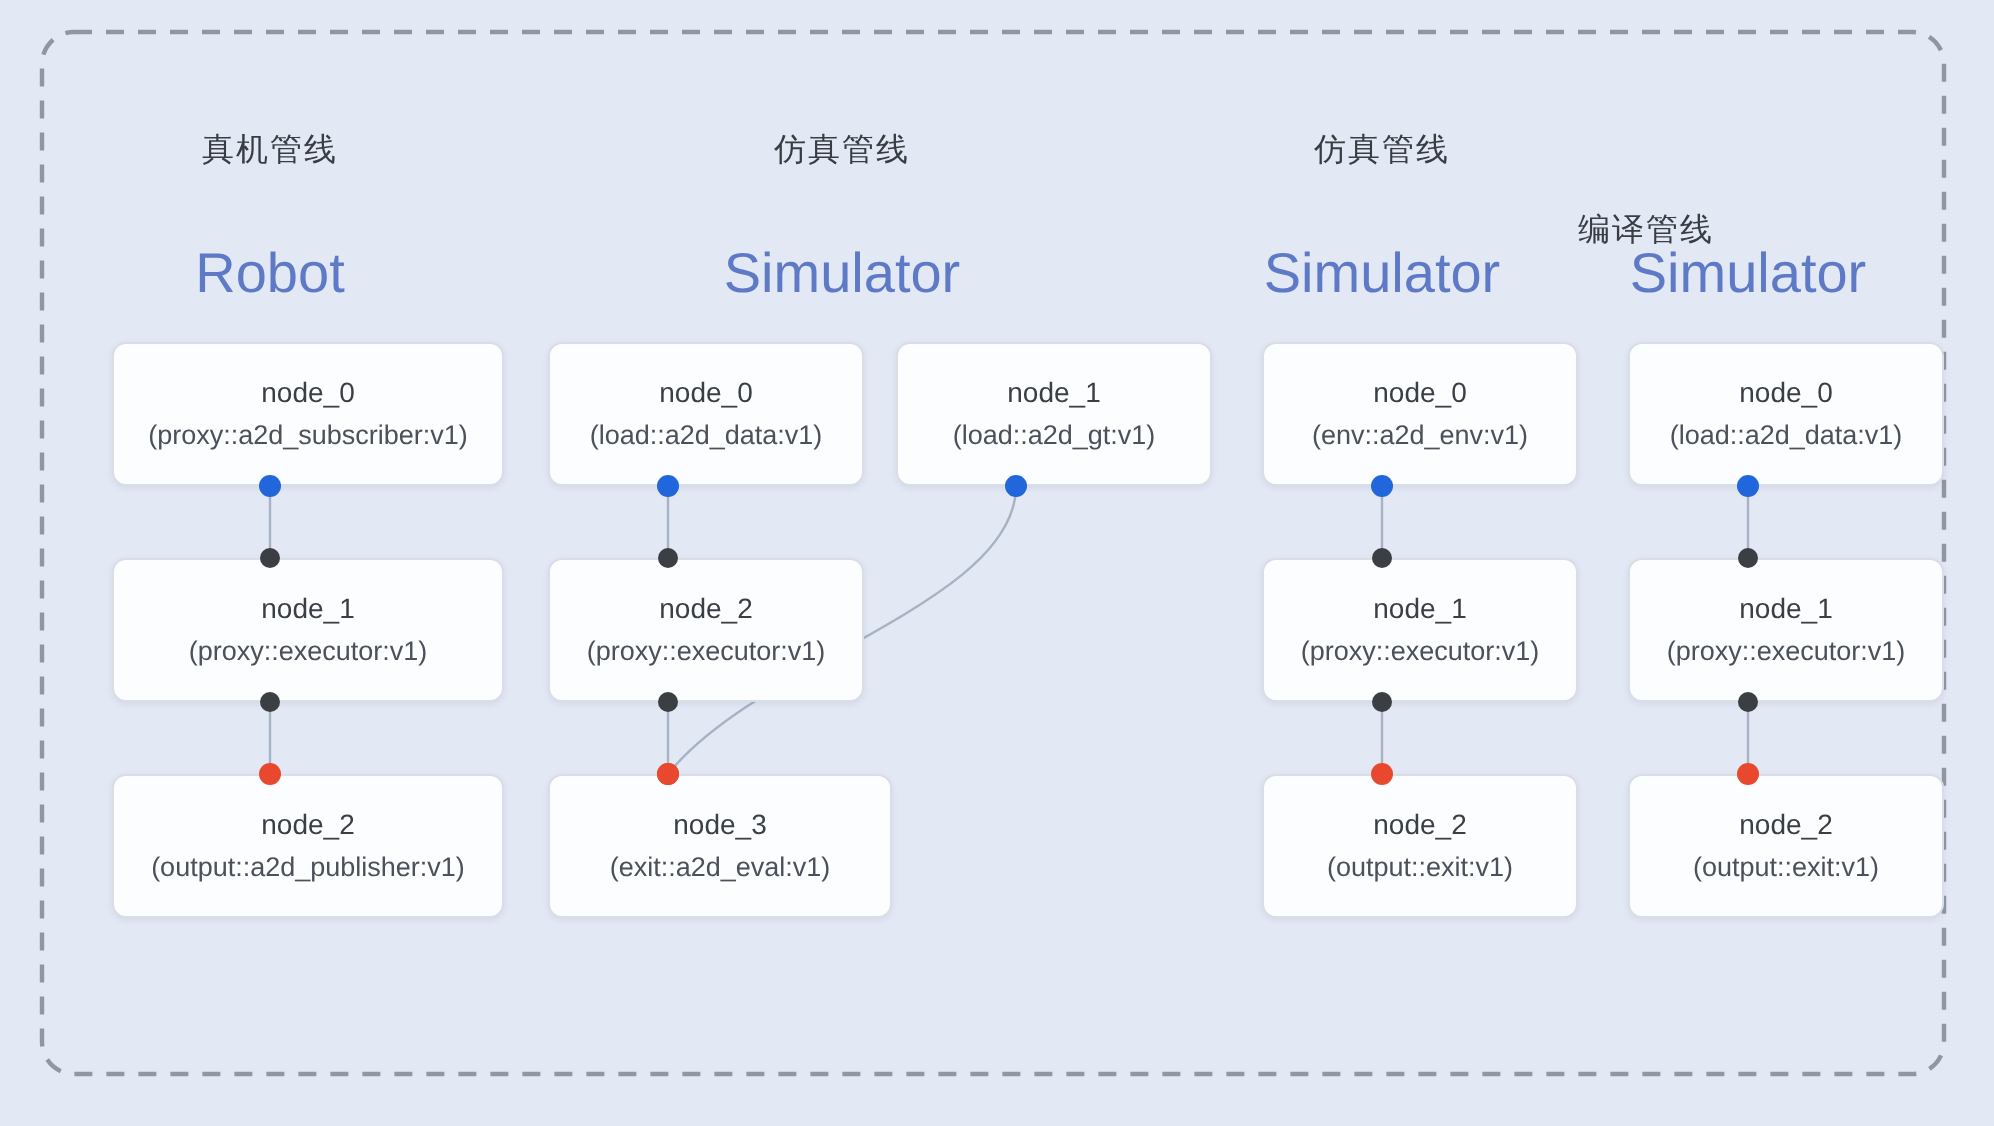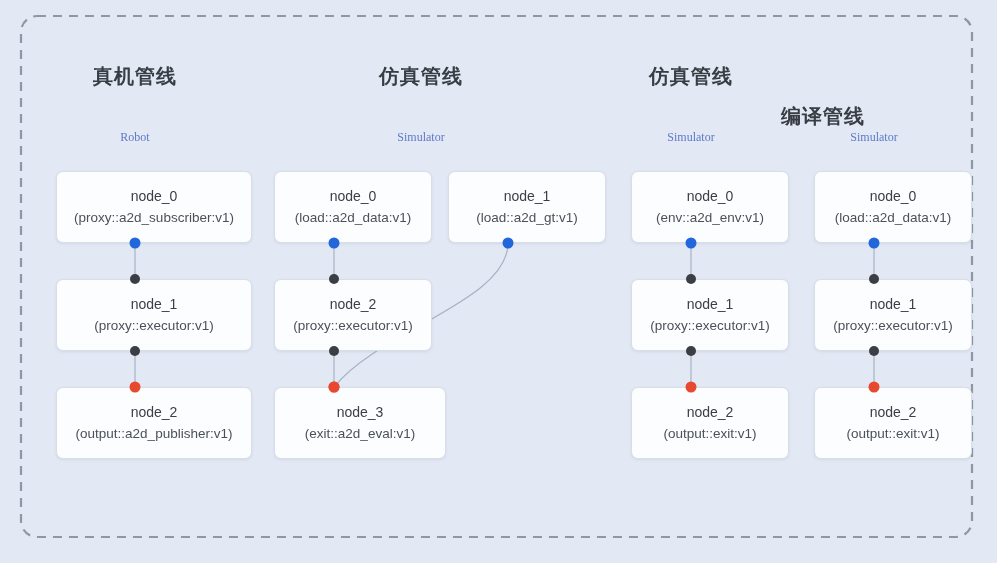--- a/index.html
+++ b/index.html
@@ -21,27 +21,27 @@
     background:var(--bg);
     overflow:hidden;
   }
   .layer{position:absolute;left:0;top:0;width:997px;height:563px;}
   svg.layer{pointer-events:none;}
   #edges-layer{z-index:1;}
   #boxes-layer{z-index:2;}
   #dots-layer{z-index:3;}
   .cn-title{
     position:absolute;top:63px;transform:translateX(-50%);
-    font-size:20px;font-weight:700;line-height:26px;
+    font-size:16px;font-weight:400;line-height:26px;
     color:var(--title-dark);letter-spacing:1px;white-space:nowrap;
   }
   .en-subtitle{
     position:absolute;top:124px;transform:translateX(-50%);
-    font-size:12px;font-weight:400;line-height:26px;
-    color:var(--subtitle-blue);white-space:nowrap;font-family:Liberation Serif, serif;
+    font-size:28px;font-weight:400;line-height:26px;
+    color:var(--subtitle-blue);white-space:nowrap;
   }
   .node-box{
     position:absolute;
     background:var(--box-bg);
     border:1px solid var(--box-border);
     border-radius:7px;
     box-shadow:0 1px 3px rgba(60,80,120,.10);
     display:flex;flex-direction:column;justify-content:center;align-items:center;
     box-sizing:border-box;
     text-align:center;

